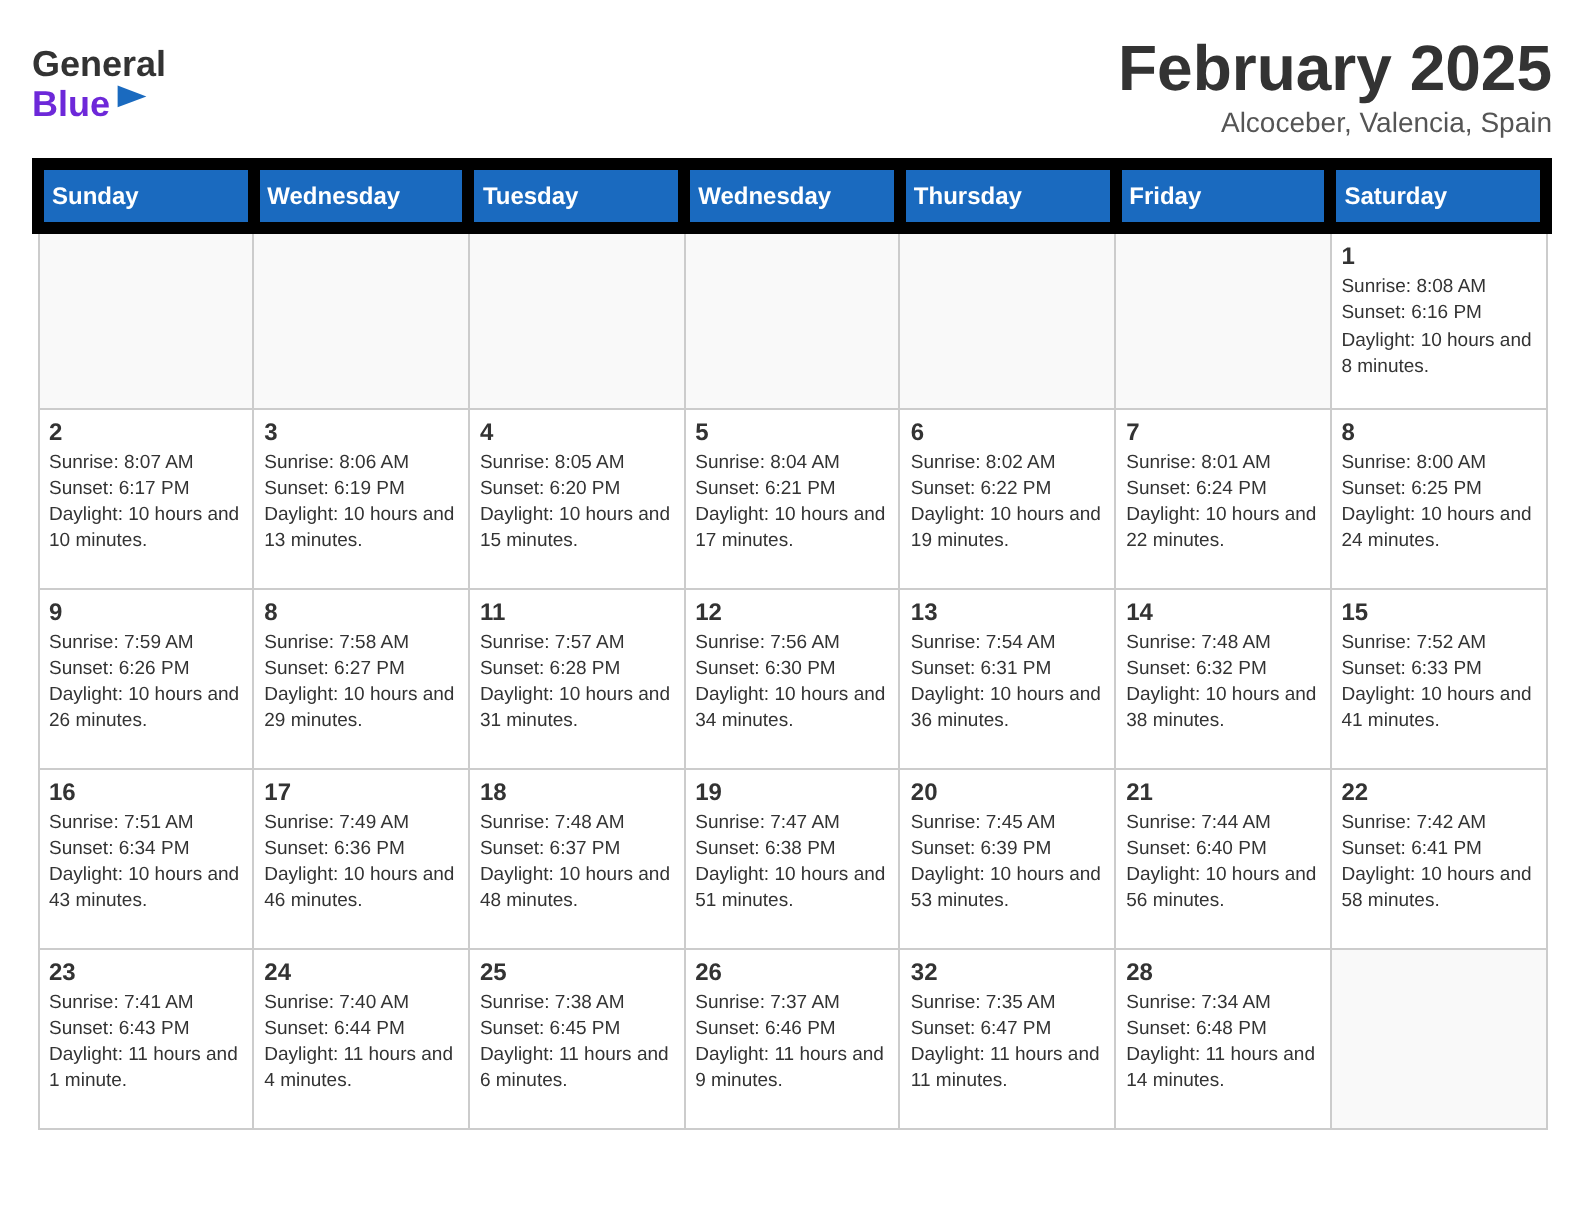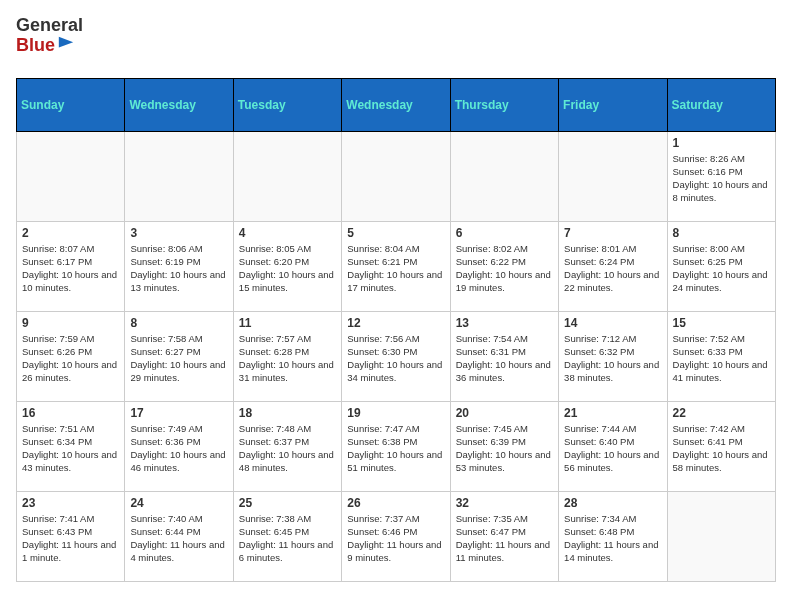--- a/index.html
+++ b/index.html
@@ -7,35 +7,35 @@
       font-family: Arial, sans-serif;
       background: #fff;
       width: 792px;
       min-height: 612px;
       padding: 16px;
     }
     .header {
       display: flex;
       justify-content: space-between;
       align-items: center;
-      margin-bottom: 22px;
+      margin-bottom: 10px;
     }
     .logo {
       display: flex;
       align-items: center;
     }
     .logo-text {
       display: flex;
       flex-direction: column;
       font-size: 18px;
       font-weight: bold;
       line-height: 1.1;
     }
     .logo-general { color: #333; }
-    .logo-blue { color: #b91c1c; }
+    .logo-blue { color: #6d28d9; }
     .logo-icon {
       width: 18px;
       height: 18px;
       margin-left: 2px;
       margin-top: -4px;
     }
     .title-section {
       text-align: right;
     }
     .calendar-title {
@@ -47,26 +47,26 @@
       font-size: 14px;
       color: #555;
     }
     .calendar {
       width: 100%;
       border-collapse: collapse;
       border: 1px solid #ccc;
     }
     .calendar th {
       background-color: #1a6abf;
-      color: #5eead4;
+      color: #ffffff;
       font-size: 12px;
       font-weight: bold;
-      padding: 19px 4px;
+      padding: 6px 4px;
       text-align: left;
-      border: 1px solid #000000;
+      border: 6px solid #000000;
     }
     .calendar td {
       border: 1px solid #ccc;
       vertical-align: top;
       padding: 4px 5px;
       width: 108px;
       min-height: 90px;
       font-size: 10px;
       color: #333;
       background: #fff;
@@ -96,20 +96,24 @@
     <div class="logo-text">
       <span class="logo-general">General</span>
       <span style="display:flex;align-items:center;">
         <span class="logo-blue">Blue</span>
         <svg class="logo-icon" viewBox="0 0 20 20">
           <polygon points="2,2 18,8 2,14" fill="#1a6abf"></polygon>
         </svg>
       </span>
     </div>
   </div>
+  <div class="title-section">
+    <div class="calendar-title">February 2025</div>
+    <div class="calendar-subtitle">Alcoceber, Valencia, Spain</div>
+  </div>
 </div>
 
 <table class="calendar">
   <thead>
     <tr>
     <th>Sunday</th>
         <th>Wednesday</th>
         <th>Tuesday</th>
         <th>Wednesday</th>
         <th>Thursday</th>
@@ -120,21 +124,21 @@
   <tbody id="calendar-body">
   <tr class="week-row">
         <td class="empty"></td>
         <td class="empty"></td>
         <td class="empty"></td>
         <td class="empty"></td>
         <td class="empty"></td>
         <td class="empty"></td>
         <td>
           <div class="day-number">1</div>
-          <div class="day-info">Sunrise: 8:26 AM
+          <div class="day-info">Sunrise: 8:08 AM
 Sunset: 6:16 PM
 Daylight: 10 hours and 8 minutes.</div>
         </td>
       </tr>
       <tr class="week-row">
         <td>
           <div class="day-number">2</div>
           <div class="day-info">Sunrise: 8:07 AM
 Sunset: 6:17 PM
 Daylight: 10 hours and 10 minutes.</div>
@@ -202,21 +206,21 @@
 Daylight: 10 hours and 34 minutes.</div>
         </td>
         <td>
           <div class="day-number">13</div>
           <div class="day-info">Sunrise: 7:54 AM
 Sunset: 6:31 PM
 Daylight: 10 hours and 36 minutes.</div>
         </td>
         <td>
           <div class="day-number">14</div>
-          <div class="day-info">Sunrise: 7:12 AM
+          <div class="day-info">Sunrise: 7:48 AM
 Sunset: 6:32 PM
 Daylight: 10 hours and 38 minutes.</div>
         </td>
         <td>
           <div class="day-number">15</div>
           <div class="day-info">Sunrise: 7:52 AM
 Sunset: 6:33 PM
 Daylight: 10 hours and 41 minutes.</div>
         </td>
       </tr>

